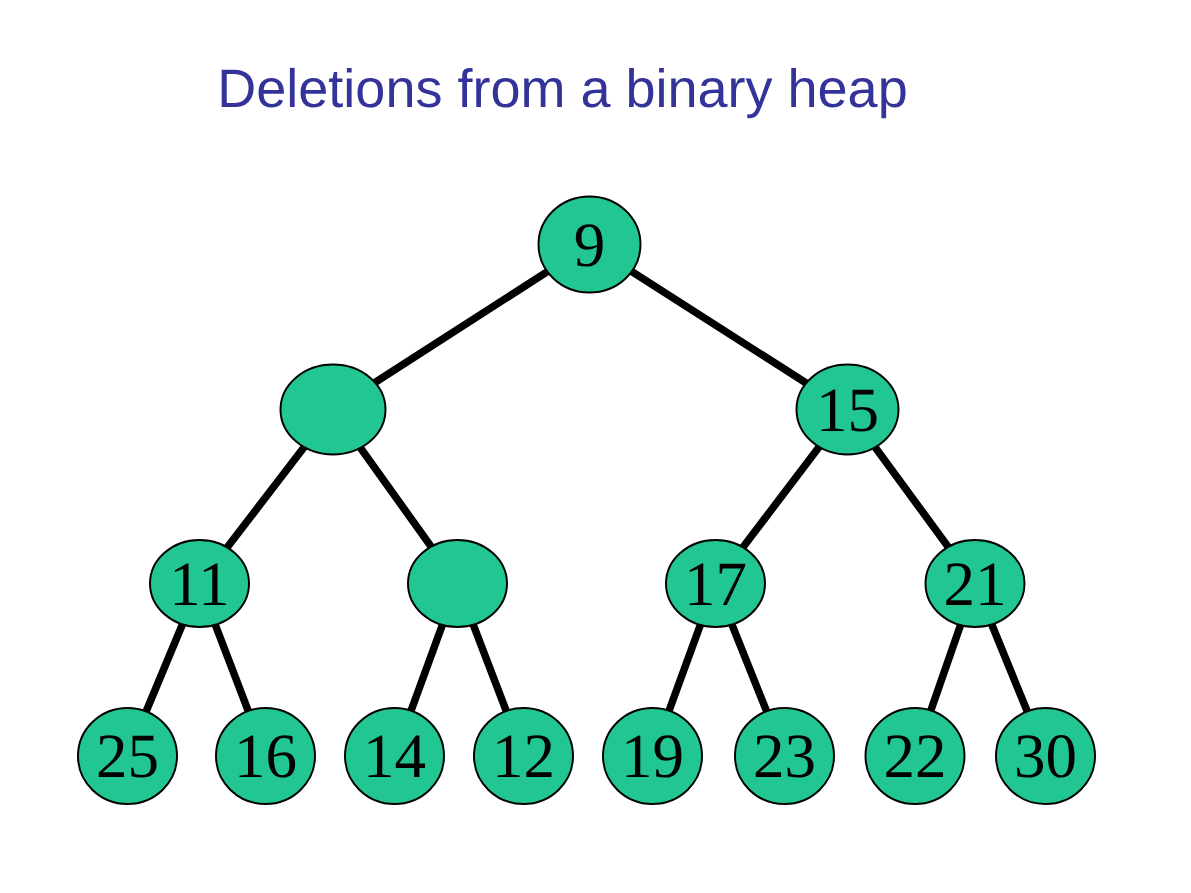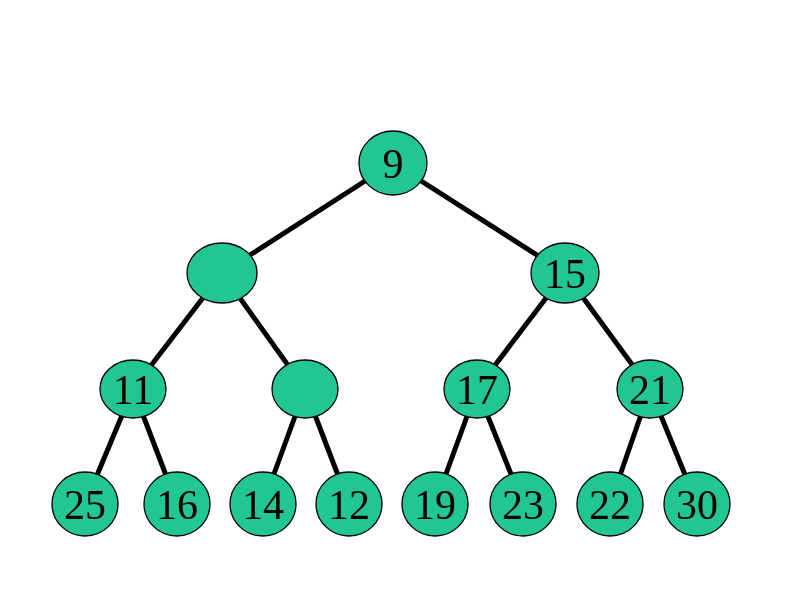--- a/index.html
+++ b/index.html
@@ -49,20 +49,21 @@
     fill: #000000;
     text-anchor: middle;
     dominant-baseline: central;
   }
 </style>
 </head>
 <body>
 
 <div class="slide">
 
+  <h1 class="title">Deletions from a binary heap</h1>
 
   <svg class="tree-svg" width="794" height="595" viewBox="0 0 794 595">
 
     <g>
       <line class="edge" x1="393" y1="163" x2="222" y2="273"></line>
       <line class="edge" x1="393" y1="163" x2="565" y2="273"></line>
       <line class="edge" x1="222" y1="273" x2="133" y2="389"></line>
       <line class="edge" x1="222" y1="273" x2="305" y2="389"></line>
       <line class="edge" x1="565" y1="273" x2="477" y2="389"></line>
       <line class="edge" x1="565" y1="273" x2="650" y2="389"></line>

